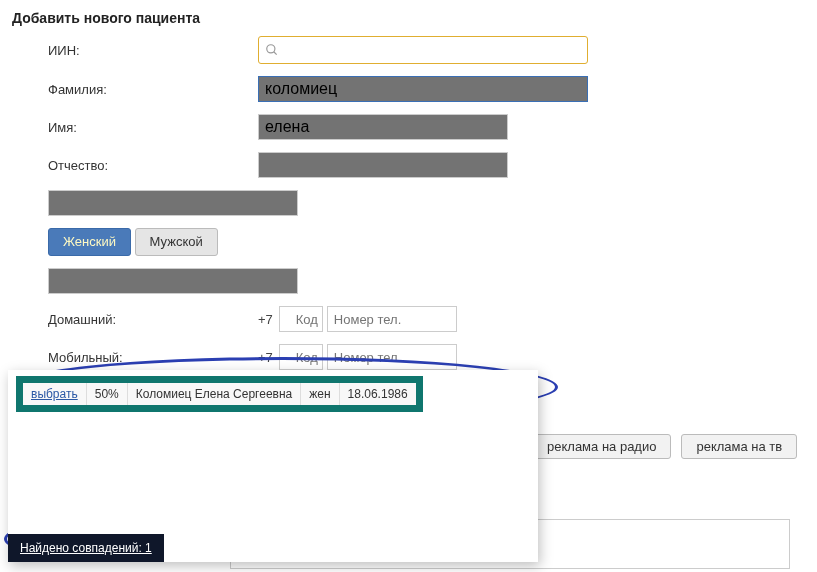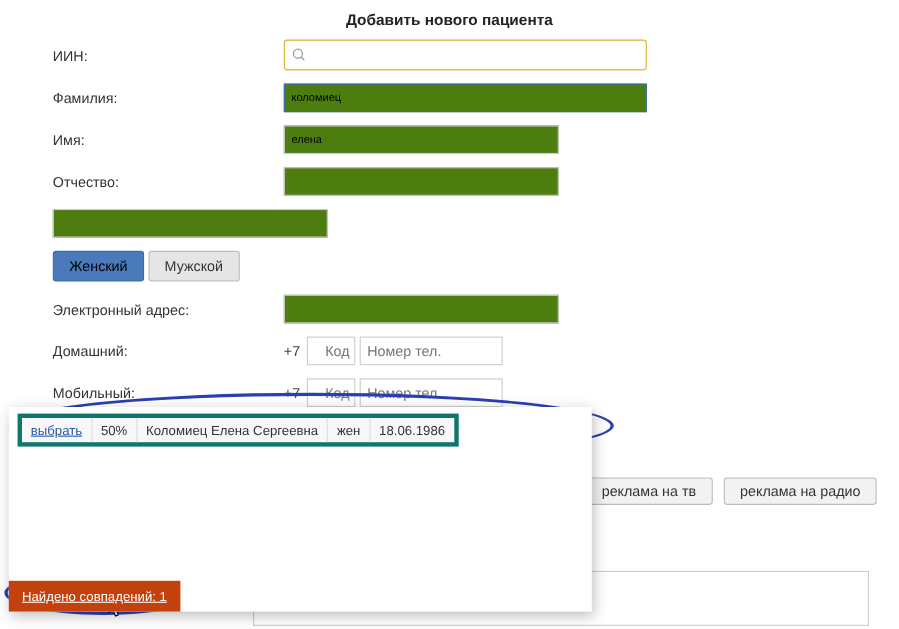--- a/index.html
+++ b/index.html
@@ -10,40 +10,39 @@
     font-size: 13px;
     color: #333;
     background: #fff;
     width: 817px;
   }
   h3.title {
     margin: 0 0 10px 0;
     font-size: 14px;
     font-weight: bold;
     color: #222;
-    text-align: center;
   }
   .form-row {
     display: flex;
     align-items: center;
     margin-bottom: 12px;
     margin-left: 36px;
   }
   .form-label {
     width: 210px;
     padding-right: 10px;
     color: #333;
   }
   .form-field { flex: 0 0 auto; }
   .txt {
     border: 1px solid #ccc;
     height: 26px;
     padding: 2px 6px;
-    font-size: 10px;
-    background: #4d7c0f;
+    font-size: 16px;
+    background: #737373;
   }
   .txt.w330 { width: 330px; }
   .txt.w250 { width: 250px; }
   .highlight { border: 1px solid #3a6fb5; }
   .search-wrap {
     position: relative;
     display: inline-flex;
     align-items: center;
     width: 330px;
     height: 28px;
@@ -68,21 +67,21 @@
     background: #e5e5e5;
     color: #333;
     padding: 4px 14px;
     font-size: 13px;
     cursor: pointer;
     border-radius: 3px;
     line-height: 18px;
   }
   .btn.primary {
     background: #4a7ab9;
-    color: #000000;
+    color: #fef9c3;
     border-color: #3a6aa9;
   }
   .phone-group { display: inline-flex; align-items: center; gap: 4px; }
   .phone-prefix { color: #444; margin-right: 2px; }
   .phone-code {
     width: 44px; height: 26px; border:1px solid #ccc; padding:2px 4px; font-size:13px; color:#999;text-align:right;
   }
   .phone-num {
     width: 130px; height: 26px; border:1px solid #ccc; padding:2px 6px; font-size:13px; color:#c2410c;
   }
@@ -106,37 +105,37 @@
     left: 8px;
     top: 370px;
     width: 530px;
     background: #fff;
     box-shadow: 2px 4px 12px rgba(0,0,0,0.25);
     padding: 6px 8px 150px 8px;
     z-index: 10;
   }
   .match-row {
     display: inline-flex;
-    border: 4px solid #0f766e;
+    border: 7px solid #0f766e;
     background: #f8f8f8;
     font-size: 12px;
   }
   .match-row .cell {
     padding: 4px 8px;
     border-right: 1px solid #ddd;
     white-space: nowrap;
   }
   .match-row .cell:last-child { border-right: none; }
   .match-row .sel { color: #2b58a5; text-decoration: underline; cursor:pointer; }
 
   .popover-footer {
     position: absolute;
     left: 0;
     bottom: 0;
-    background: #c2410c;
+    background: #0f172a;
     color: #fff;
     font-size: 12px;
     padding: 7px 12px;
     text-decoration: underline;
     cursor: pointer;
   }
 
   
   .anno-ellipse {
     position: absolute;
@@ -213,21 +212,20 @@
 </div>
 
 <div class="form-row">
   <div class="form-field">
     <span class="btn primary">Женский</span>
     <span class="btn">Мужской</span>
   </div>
 </div>
 
 <div class="form-row">
-  <div class="form-label">Электронный адрес:</div>
   <div class="form-field">
     <input class="txt w250" type="text" value="" style="">
   </div>
 </div>
 
 <div class="form-row">
   <div class="form-label">Домашний:</div>
   <div class="form-field phone-group">
     <span class="phone-prefix">+7</span>
     <input class="phone-code" type="text" placeholder="Код" style="">
@@ -244,22 +242,22 @@
   </div>
 </div>
 
 <div class="form-row">
   <div class="form-label">Адрес проживания пациента:</div>
   <div class="form-field"></div>
 </div>
 
 <div class="section-label">Источник информации о клинике</div>
 <div class="chip-row" style="margin-left:520px;">
+  <span class="chip">реклама на радио</span>
   <span class="chip">реклама на тв</span>
-  <span class="chip">реклама на радио</span>
 </div>
 
 <div style="margin-left:218px; margin-top:60px;">
   <textarea class="big-textarea" style=""></textarea>
 </div>
 
 <div class="popover">
   <div class="match-row">
     <span class="cell sel">выбрать</span>
     <span class="cell">50%</span>

